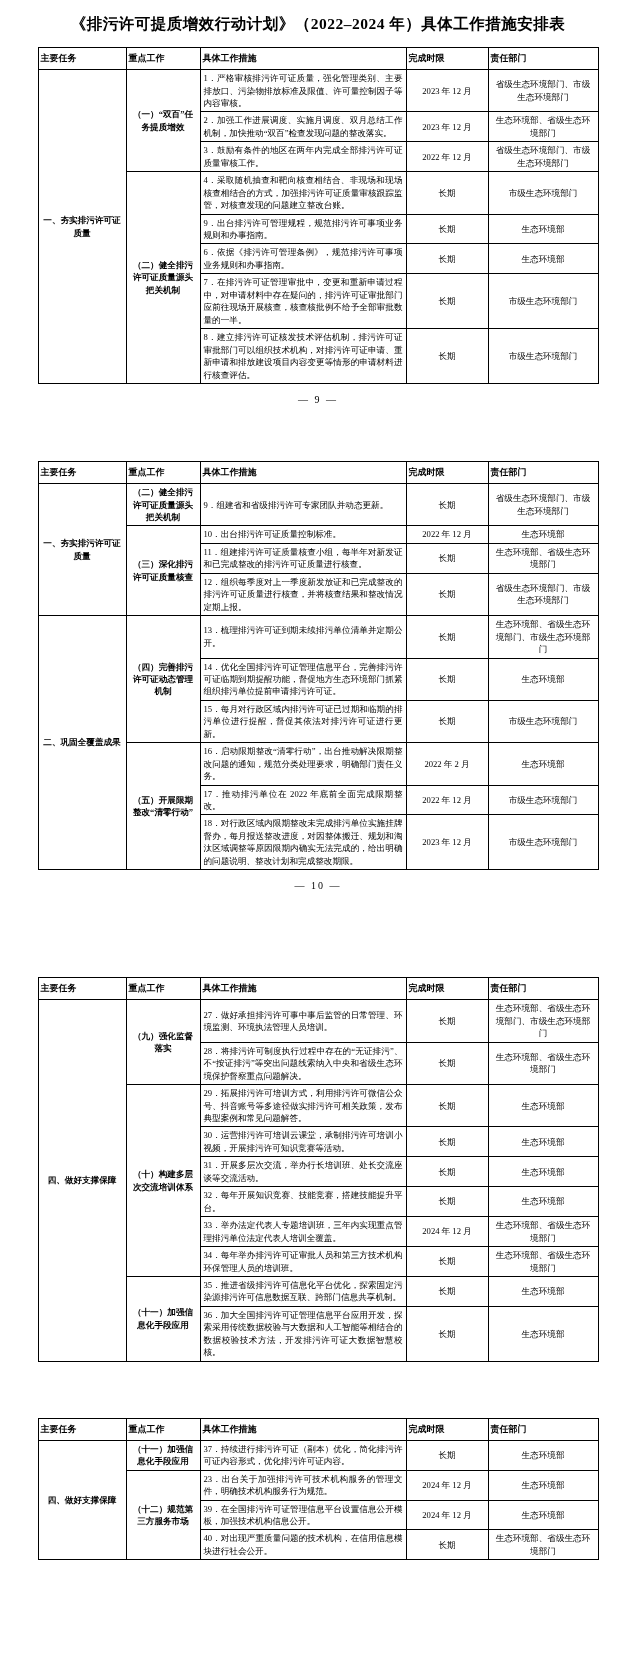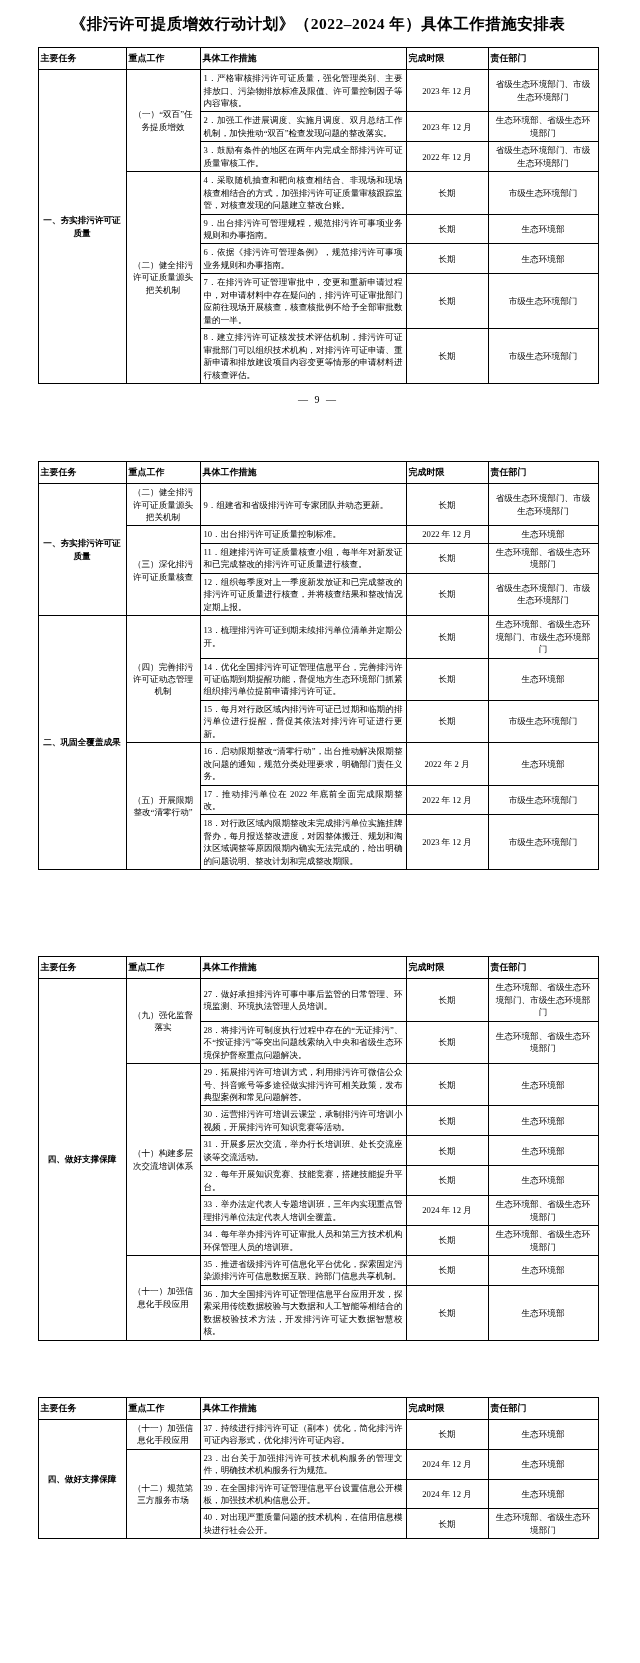--- a/index.html
+++ b/index.html
@@ -26,21 +26,21 @@
     vertical-align:middle;
   }
   table.tbl th{
     text-align:left;
     font-weight:bold;
     font-size:9px;
     padding:4px 2px;
   }
   td.c{text-align:center;}
   td.task{text-align:center;font-weight:bold;}
-  td.key{text-align:center;}
+  td.key{text-align:center;font-weight:bold;}
   td.measure{text-align:justify;text-justify:inter-ideograph;}
   .pgnum{
     text-align:center;
     font-size:10px;
     padding:10px 0 0 0;
     letter-spacing:2px;
   }
   .gap{height:56px;}
   .spacer-block{height:86px;}
 </style>
@@ -187,20 +187,21 @@
         <td class="c">2022 年 12 月</td>
         <td class="c">市级生态环境部门</td>
       </tr>
       <tr>
         <td class="measure">18．对行政区域内限期整改未完成排污单位实施挂牌督办，每月报送整改进度，对因整体搬迁、规划和淘汰区域调整等原因限期内确实无法完成的，给出明确的问题说明、整改计划和完成整改期限。</td>
         <td class="c">2023 年 12 月</td>
         <td class="c">市级生态环境部门</td>
       </tr>
     </tbody>
   </table>
+  <div class="pgnum">— 10 —</div>
 
   <div class="spacer-block"></div>
 
   <table class="tbl">
     <colgroup>
         <col style="width:88px">
         <col style="width:74px">
         <col style="width:206px">
         <col style="width:82px">
         <col style="width:110px">

